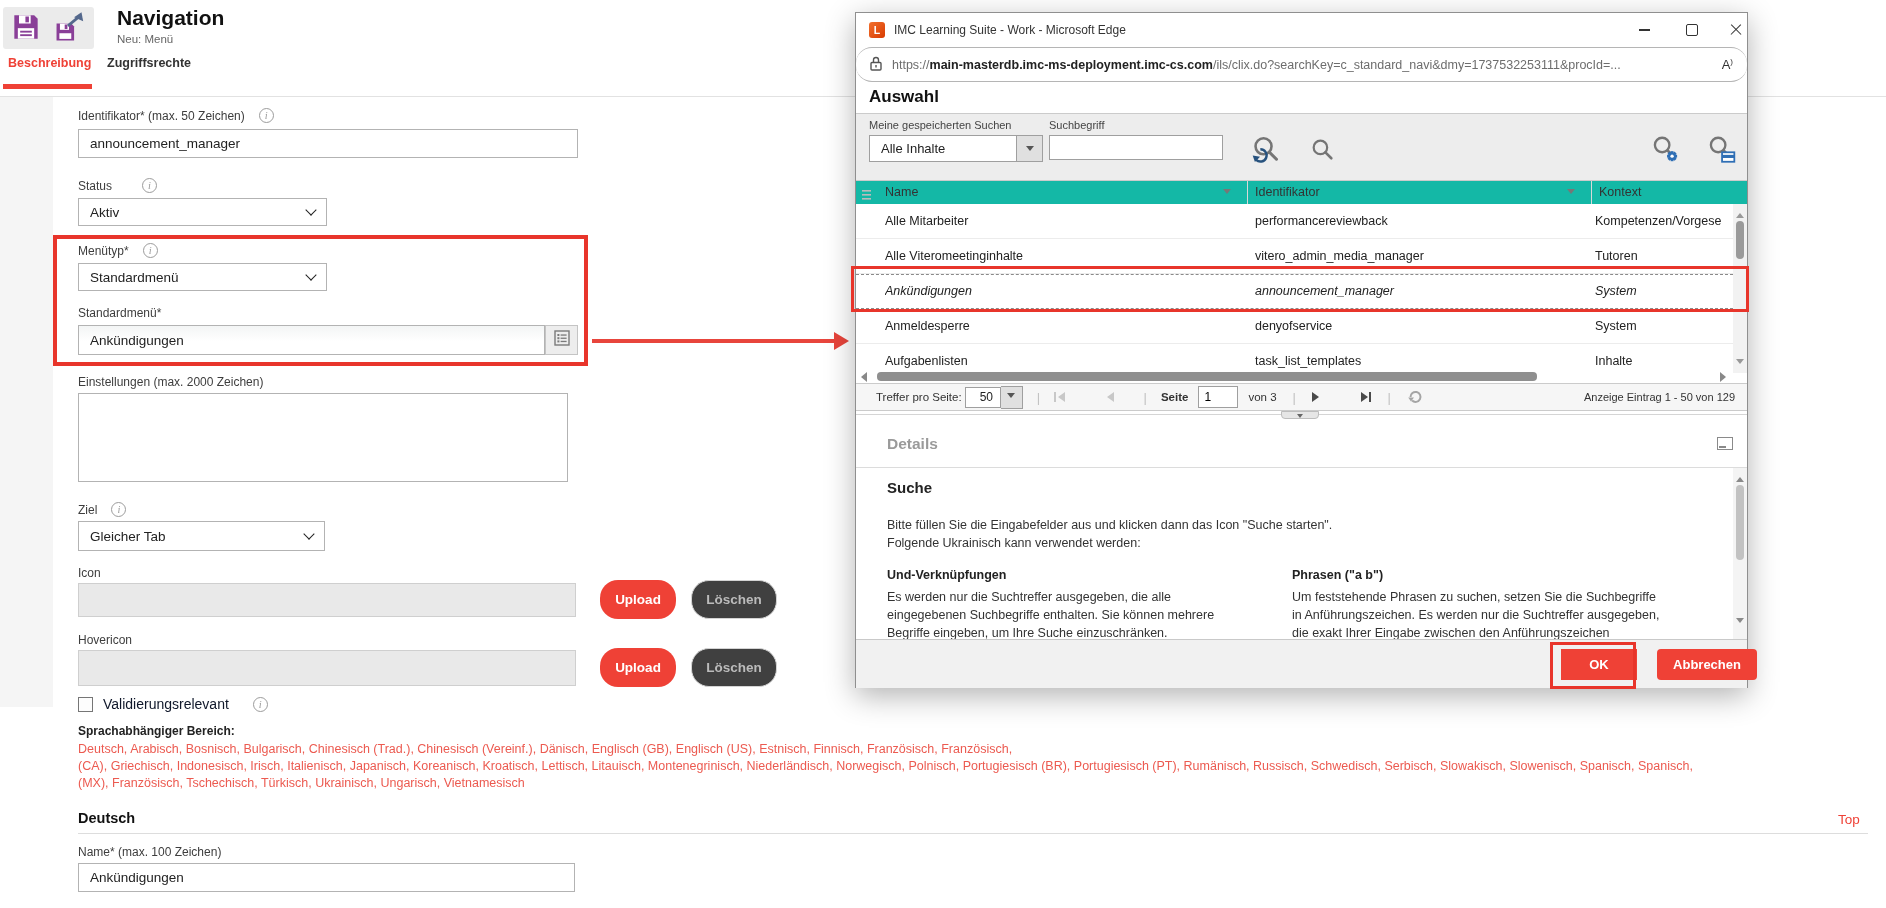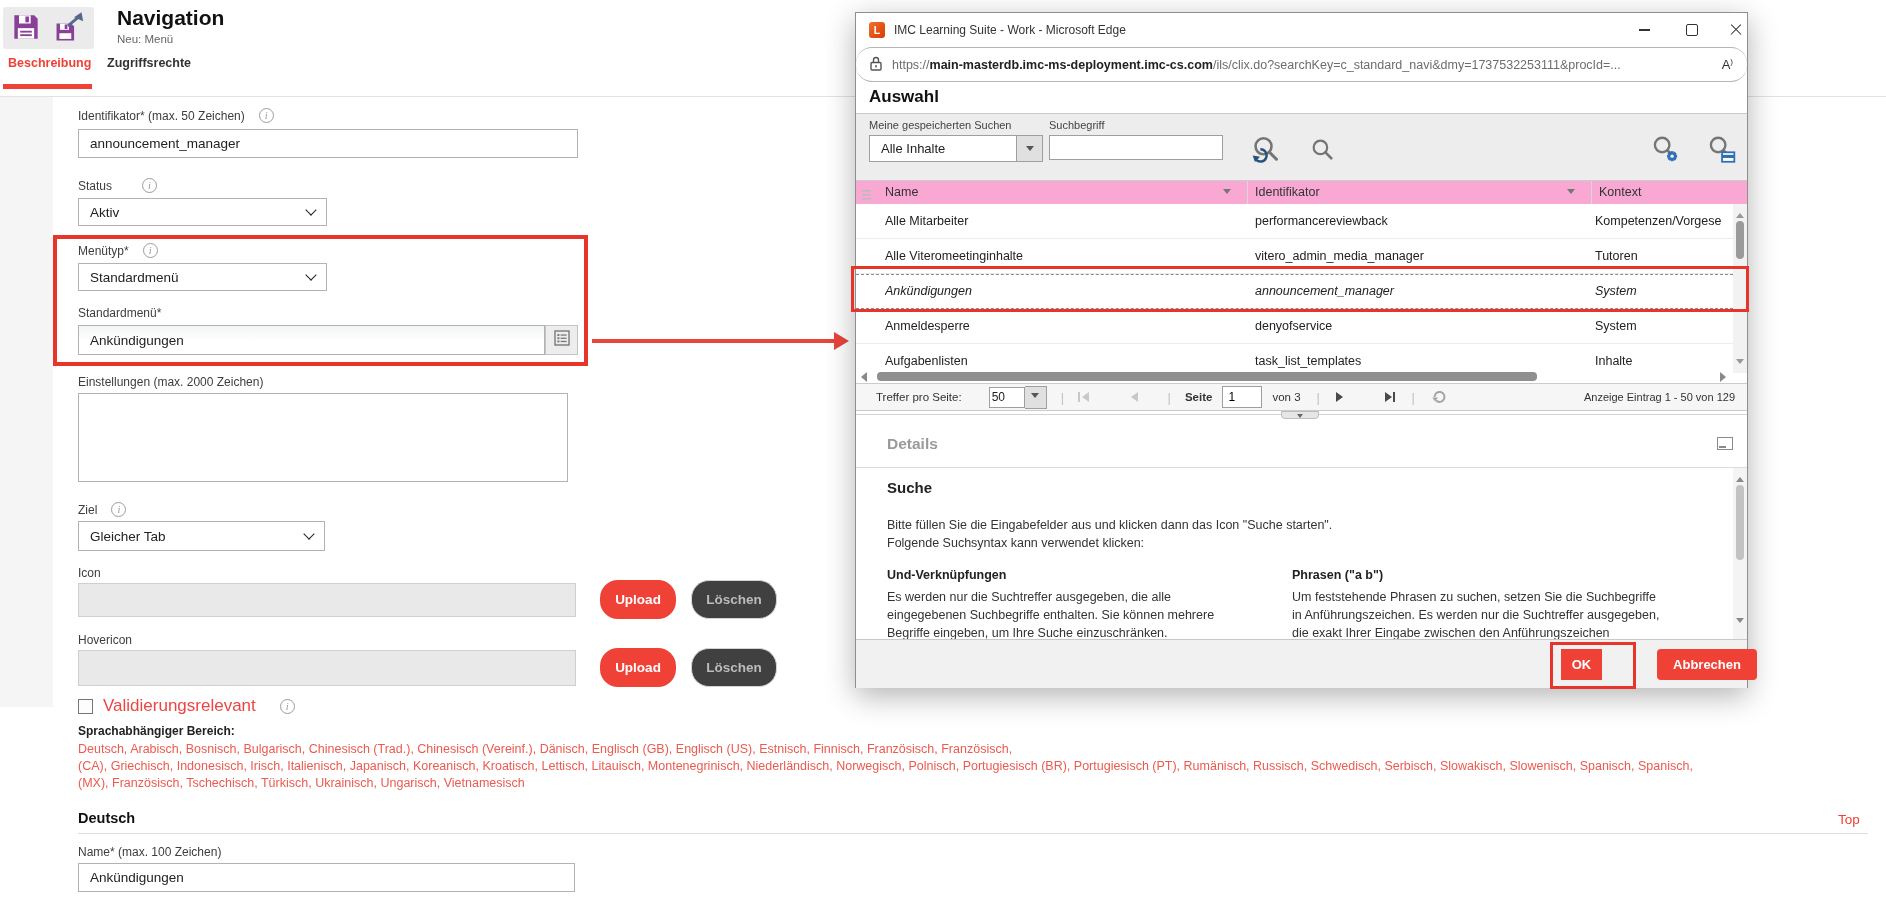--- a/index.html
+++ b/index.html
@@ -167,21 +167,21 @@
 <div class="abs btn btn-red" style="left:600px;top:580px;width:76px;height:39px">Upload</div>
 <div class="abs btn btn-ghost" style="left:691px;top:580px;width:86px;height:39px">Löschen</div>
 
 <div class="abs lbl" style="left:78px;top:633px">Hovericon</div>
 <div class="abs inp ghost" style="left:78px;top:650px;width:498px;height:36px"></div>
 <div class="abs btn btn-red" style="left:600px;top:648px;width:76px;height:39px">Upload</div>
 <div class="abs btn btn-ghost" style="left:691px;top:648px;width:86px;height:39px">Löschen</div>
 
 <div class="abs" style="left:78px;top:696px;display:flex;gap:10px;align-items:center">
   <span style="width:15px;height:15px;border:1px solid #767676;background:#fdfdfd;display:inline-block;box-sizing:border-box;cursor:pointer"></span>
-  <span style="font-size:17px;color:#ef4444">Validierungsrelevant</span>
+  <span style="font-size:14px;color:#0f172a">Validierungsrelevant</span>
   <span class="info" style="margin-left:14px"></span>
 </div>
 
 <div class="abs" style="left:78px;top:724px;font-size:12px;font-weight:bold;color:#222">Sprachabhängiger Bereich:</div>
 <div class="abs lang-line cont" style="left:78px;top:741px"><a>Deutsch</a><a>Arabisch</a><a>Bosnisch</a><a>Bulgarisch</a><a>Chinesisch (Trad.)</a><a>Chinesisch (Vereinf.)</a><a>Dänisch</a><a>Englisch (GB)</a><a>Englisch (US)</a><a>Estnisch</a><a>Finnisch</a><a>Französisch</a><a>Französisch</a></div>
 <div class="abs lang-line cont" style="left:78px;top:758px"><a>(CA)</a><a>Griechisch</a><a>Indonesisch</a><a>Irisch</a><a>Italienisch</a><a>Japanisch</a><a>Koreanisch</a><a>Kroatisch</a><a>Lettisch</a><a>Litauisch</a><a>Montenegrinisch</a><a>Niederländisch</a><a>Norwegisch</a><a>Polnisch</a><a>Portugiesisch (BR)</a><a>Portugiesisch (PT)</a><a>Rumänisch</a><a>Russisch</a><a>Schwedisch</a><a>Serbisch</a><a>Slowakisch</a><a>Slowenisch</a><a>Spanisch</a><a>Spanisch</a></div>
 <div class="abs lang-line" style="left:78px;top:775px"><a>(MX)</a><a>Französisch</a><a>Tschechisch</a><a>Türkisch</a><a>Ukrainisch</a><a>Ungarisch</a><a>Vietnamesisch</a></div>
 
 <div class="abs" style="left:78px;top:810px;font-size:14.5px;font-weight:bold;color:#111">Deutsch</div>
 <a class="abs" style="left:1838px;top:812px;font-size:13.5px;color:#ef4136;text-decoration:none;cursor:pointer">Top</a>
@@ -270,21 +270,21 @@
     <span class="abs" style="left:851px;top:21px;cursor:pointer">
       <svg width="29" height="29" viewBox="0 0 26 26">
           <circle cx="10" cy="9" r="6.5" fill="none" stroke="#757575" stroke-width="2.1"></circle>
           <line x1="14.8" y1="13.8" x2="19.5" y2="18.5" stroke="#757575" stroke-width="2.5" stroke-linecap="round"></line>
           <rect x="13.5" y="15.5" width="11" height="8.5" fill="#fff" stroke="#2f6fb5" stroke-width="1.6"></rect>
           <rect x="13.5" y="17.8" width="11" height="2.8" fill="#2f6fb5"></rect>
         </svg>
     </span>
   </div>
 
-  <div class="abs" style="left:0;top:168px;width:891px;height:40px;background:#f9a8d4;border-bottom:1px solid #c9c9c9">
+  <div class="abs" style="left:0;top:168px;width:891px;height:40px;background:#14b8a6;border-bottom:1px solid #c9c9c9">
     <span class="abs" style="left:6px;top:6px">
       <svg width="10" height="12" viewBox="0 0 10 12">
           <rect y="1" width="9" height="1.6" fill="#bbb"></rect>
           <rect y="5" width="9" height="1.6" fill="#bbb"></rect>
           <rect y="9" width="9" height="1.6" fill="#bbb"></rect>
         </svg>
     </span>
     <span class="abs thead-txt" style="left:29px;top:4px;cursor:pointer">Name</span>
     <span class="abs tri-d" style="left:367px;top:8px;cursor:pointer"></span>
     <span class="abs" style="left:391px;top:0;width:1px;height:23px;background:#d8d8d8"></span>
@@ -334,21 +334,21 @@
   </div>
 
   <div class="abs" style="left:0;top:358px;width:877px;height:12px">
     <span class="abs" style="left:5px;top:1px;width:0;height:0;border:5px solid transparent;border-right:6px solid #888;border-left:0"></span>
     <span class="abs thumb" style="left:21px;top:1px;width:660px;height:9px;background:#8f8f8f"></span>
     <span class="abs" style="left:864px;top:1px;width:0;height:0;border:5px solid transparent;border-left:6px solid #888;border-right:0"></span>
   </div>
 
   <div class="abs" style="left:0;top:370px;width:891px;height:28px;background:#f6f6f6;border-top:1px solid #cbcbcb;border-bottom:1px solid #cbcbcb;display:flex;align-items:center;font-size:11.5px;color:#333">
     <span style="margin-left:20px">Treffer pro Seite:</span>
-    <span class="inp" style="margin-left:27px;width:36px;height:21px;font-size:12px;padding:0 2px;border-color:#9f9f9f">50</span>
+    <span class="inp" style="margin-left:3px;width:36px;height:21px;font-size:12px;padding:0 14px;border-color:#9f9f9f">50</span>
     <span style="width:21px;height:21px;background:#e0e0e0;border:1px solid #9f9f9f;border-left:0;display:flex;align-items:center;justify-content:center;cursor:pointer">
         <span class="tri-d" style="border-top-color:#555"></span>
       </span>
     <span class="pgsep" style="margin:0 14px">|</span>
     <span class="pg" style="color:#c8c8c8;cursor:default">
         <span class="bar" style="background:#c8c8c8"></span>
         <span class="tl"></span>
       </span>
     <span class="pg" style="color:#c8c8c8;margin-left:42px;cursor:default">
         <span class="tl"></span>
@@ -385,21 +385,21 @@
   <div class="abs" style="left:0;top:406px;width:891px;height:49px;background:#fff;border-bottom:1px solid #dcdcdc">
     <span style="position:absolute;left:31px;top:16px;font-size:15.5px;font-weight:bold;color:#9a9a9a">Details</span>
     <span style="position:absolute;left:861px;top:18px;width:16px;height:13px;border:1.4px solid #8a8a8a;box-sizing:border-box;cursor:pointer">
       <span style="position:absolute;left:1px;bottom:1px;width:7px;height:2px;background:#8a8a8a"></span>
     </span>
   </div>
 
   <div class="abs" style="left:0;top:455px;width:877px;height:171px;background:#fff;overflow:hidden">
     <div style="position:absolute;left:31px;top:11px;font-size:15px;font-weight:bold;color:#222">Suche</div>
     <div style="position:absolute;left:31px;top:50px;font-size:12.5px;color:#333">Bitte füllen Sie die Eingabefelder aus und klicken dann das Icon "Suche starten".</div>
-    <div style="position:absolute;left:31px;top:68px;font-size:12.5px;color:#333">Folgende Suchsyntax kann verwendet klicken:</div>
+    <div style="position:absolute;left:31px;top:68px;font-size:12.5px;color:#333">Folgende Ukrainisch kann verwendet werden:</div>
     <div style="position:absolute;left:31px;top:100px;width:390px">
       <div style="font-size:12.5px;font-weight:bold;color:#222;margin-bottom:6px">Und-Verknüpfungen</div>
       <div>
           <div style="font-size:12.5px;color:#333;line-height:18px">Es werden nur die Suchtreffer ausgegeben, die alle</div>
           <div style="font-size:12.5px;color:#333;line-height:18px">eingegebenen Suchbegriffe enthalten. Sie können mehrere</div>
           <div style="font-size:12.5px;color:#333;line-height:18px">Begriffe eingeben, um Ihre Suche einzuschränken.</div>
         </div>
     </div>
     <div style="position:absolute;left:436px;top:100px;width:420px">
       <div style="font-size:12.5px;font-weight:bold;color:#222;margin-bottom:6px">Phrasen ("a b")</div>
@@ -411,19 +411,19 @@
     </div>
   </div>
 
   <div class="abs vtrack" style="left:877px;top:455px;width:14px;height:171px;background:#f4f4f4">
     <span class="abs tri-u" style="left:3px;top:5px;border-bottom-color:#8a8a8a"></span>
     <span class="abs thumb" style="left:3px;top:17px;width:8px;height:75px;background:#c2c2c2"></span>
     <span class="abs tri-dn" style="left:3px;top:150px;border-top-color:#8a8a8a"></span>
   </div>
 
   <div class="abs" style="left:0;top:626px;width:891px;height:49px;background:#f1f1f1;border-top:1px solid #c9c9c9">
-    <div class="btn btn-red" style="position:absolute;left:705px;top:9px;width:41px;height:31px;border-radius:0;font-size:13px">OK</div>
+    <div class="btn btn-red" style="position:absolute;left:705px;top:9px;width:76px;height:31px;border-radius:0;font-size:13px">OK</div>
     <div class="btn btn-red" style="position:absolute;left:801px;top:9px;width:100px;height:31px;border-radius:4px;font-size:13px">Abbrechen</div>
   </div>
 </div>
 
 <div class="abs anno" style="left:851px;top:266px;width:898px;height:46px"></div>
 <div class="abs anno" style="left:1550px;top:642px;width:86px;height:47px"></div>
 
 </body></html>

